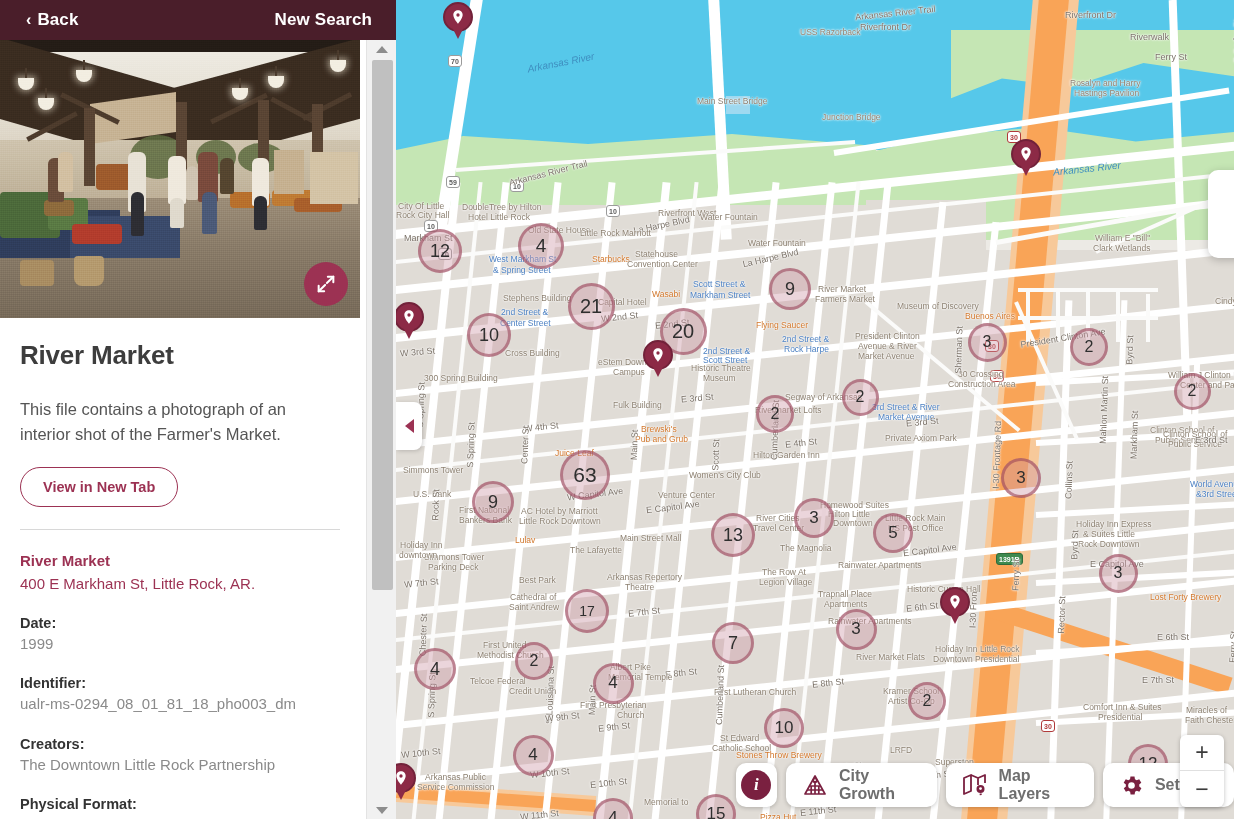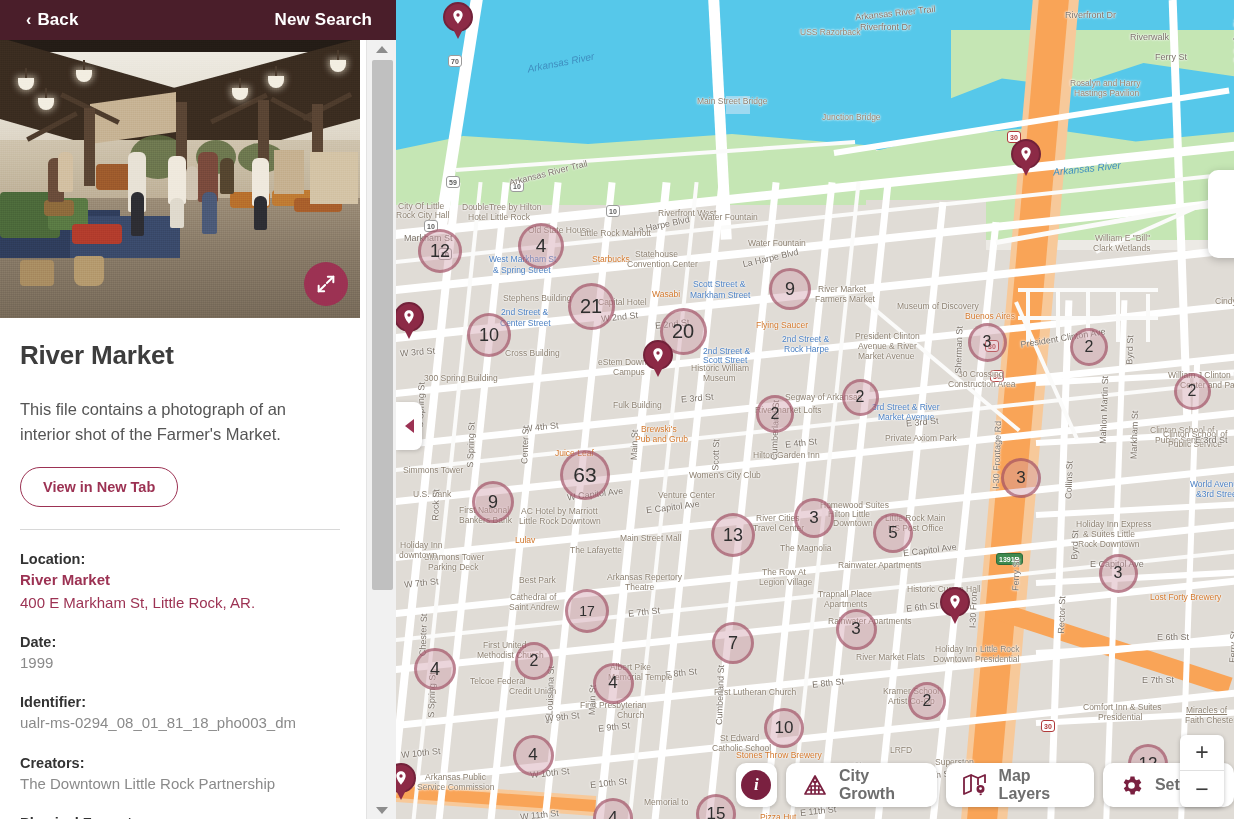--- a/index.html
+++ b/index.html
@@ -413,21 +413,20 @@
         </div>
       </div>
 
       <div id="details">
         <div id="record-title">River Market</div>
         <div id="description">This file contains a photograph of an interior shot of the Farmer's Market.</div>
         <div id="view-new-tab">View in New Tab</div>
         <div id="divider"></div>
 
         <div class="meta-block">
-          <div class="meta-label">Location:</div>
           <div class="meta-value accent">River Market</div>
           <div class="meta-value accent-lite">400 E Markham St, Little Rock, AR.</div>
         </div>
 
         <div class="meta-block">
           <div class="meta-label">Date:</div>
           <div class="meta-value">1999</div>
         </div>
 
         <div class="meta-block">
@@ -604,21 +603,21 @@
         <div class="maplabel blue" style="left: 105px; top: 307px;">2nd Street &amp;</div>
         <div class="maplabel blue" style="left: 104px; top: 318px;">Center Street</div>
         <div class="maplabel street" style="left: 205px; top: 312px; transform: rotate(-6deg);">W 2nd St</div>
         <div class="maplabel street" style="left: 259px; top: 319px; transform: rotate(-6deg);">E 2nd St</div>
         <div class="maplabel blue" style="left: 307px; top: 346px;">2nd Street &amp;</div>
         <div class="maplabel blue" style="left: 307px; top: 355px;">Scott Street</div>
         <div class="maplabel street" style="left: 4px; top: 347px; transform: rotate(-5deg);">W 3rd St</div>
         <div class="maplabel poi" style="left: 109px; top: 348px;">Cross Building</div>
         <div class="maplabel poi" style="left: 202px; top: 357px;">eStem Downtown</div>
         <div class="maplabel poi" style="left: 217px; top: 367px;">Campus</div>
-        <div class="maplabel poi" style="left: 295px; top: 363px;">Historic William</div>
+        <div class="maplabel poi" style="left: 295px; top: 363px;">Historic Theatre</div>
         <div class="maplabel poi" style="left: 307px; top: 373px;">Museum</div>
         <div class="maplabel blue" style="left: 386px; top: 334px;">2nd Street &amp;</div>
         <div class="maplabel blue" style="left: 388px; top: 344px;">Rock Harpe</div>
         <div class="maplabel poi" style="left: 422px; top: 284px;">River Market</div>
         <div class="maplabel poi" style="left: 419px; top: 294px;">Farmers Market</div>
         <div class="maplabel orange" style="left: 360px; top: 320px;">Flying Saucer</div>
         <div class="maplabel poi" style="left: 501px; top: 301px;">Museum of Discovery</div>
         <div class="maplabel orange" style="left: 569px; top: 311px;">Buenos Aires</div>
         <div class="maplabel poi" style="left: 459px; top: 331px;">President Clinton</div>
         <div class="maplabel poi" style="left: 462px; top: 341px;">Avenue &amp; River</div>
@@ -728,21 +727,21 @@
         <div class="maplabel poi" style="left: 21px; top: 782px;">Service Commission</div>
         <div class="maplabel poi" style="left: 324px; top: 733px;">St Edward</div>
         <div class="maplabel poi" style="left: 316px; top: 743px;">Catholic School</div>
         <div class="maplabel orange" style="left: 340px; top: 750px;">Stones Throw Brewery</div>
         <div class="maplabel poi" style="left: 494px; top: 745px;">LRFD</div>
         <div class="maplabel poi" style="left: 539px; top: 757px;">Superstop</div>
         <div class="maplabel poi" style="left: 248px; top: 797px;">Memorial to</div>
         <div class="maplabel orange" style="left: 364px; top: 812px;">Pizza Hut</div>
         <div class="maplabel poi" style="left: 687px; top: 702px;">Comfort Inn &amp; Suites</div>
         <div class="maplabel poi" style="left: 702px; top: 712px;">Presidential</div>
-        <div class="maplabel poi" style="left: 790px; top: 705px; text-decoration: underline;">Miracles of</div>
+        <div class="maplabel poi" style="left: 790px; top: 705px;">Miracles of</div>
         <div class="maplabel poi" style="left: 789px; top: 715px;">Faith Chester</div>
         <div class="maplabel street" style="left: 761px; top: 632px;">E 6th St</div>
         <div class="maplabel street" style="left: 746px; top: 675px;">E 7th St</div>
         <div class="maplabel orange" style="left: 754px; top: 592px;">Lost Forty Brewery</div>
         <div class="maplabel blue" style="left: 794px; top: 479px;">World Avenue</div>
         <div class="maplabel blue" style="left: 800px; top: 489px;">&amp;3rd Street</div>
         <div class="maplabel poi" style="left: 680px; top: 519px;">Holiday Inn Express</div>
         <div class="maplabel poi" style="left: 687px; top: 529px;">&amp; Suites Little</div>
         <div class="maplabel poi" style="left: 682px; top: 539px;">Rock Downtown</div>
         <div class="maplabel street" style="left: 694px; top: 559px;">E Capitol Ave</div>

